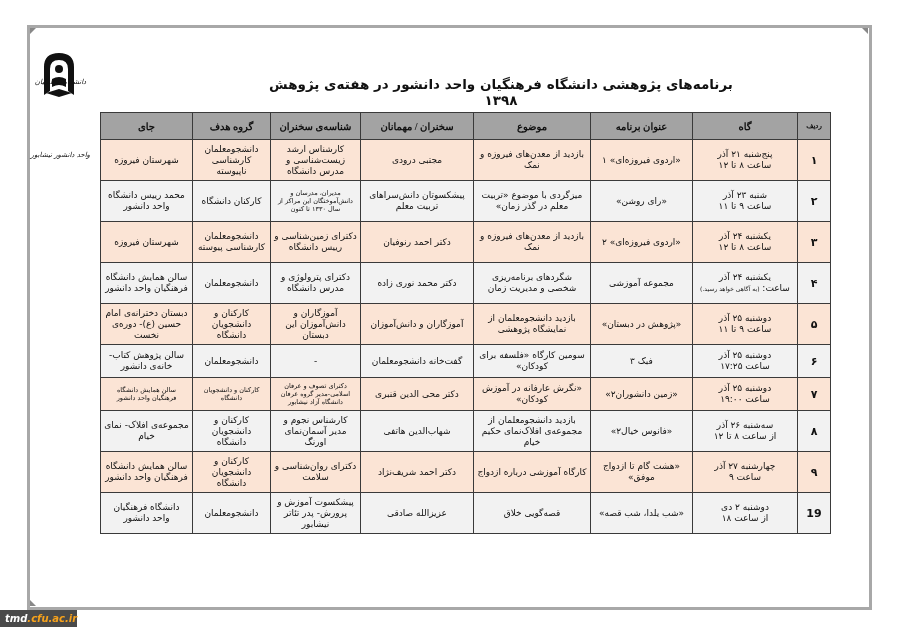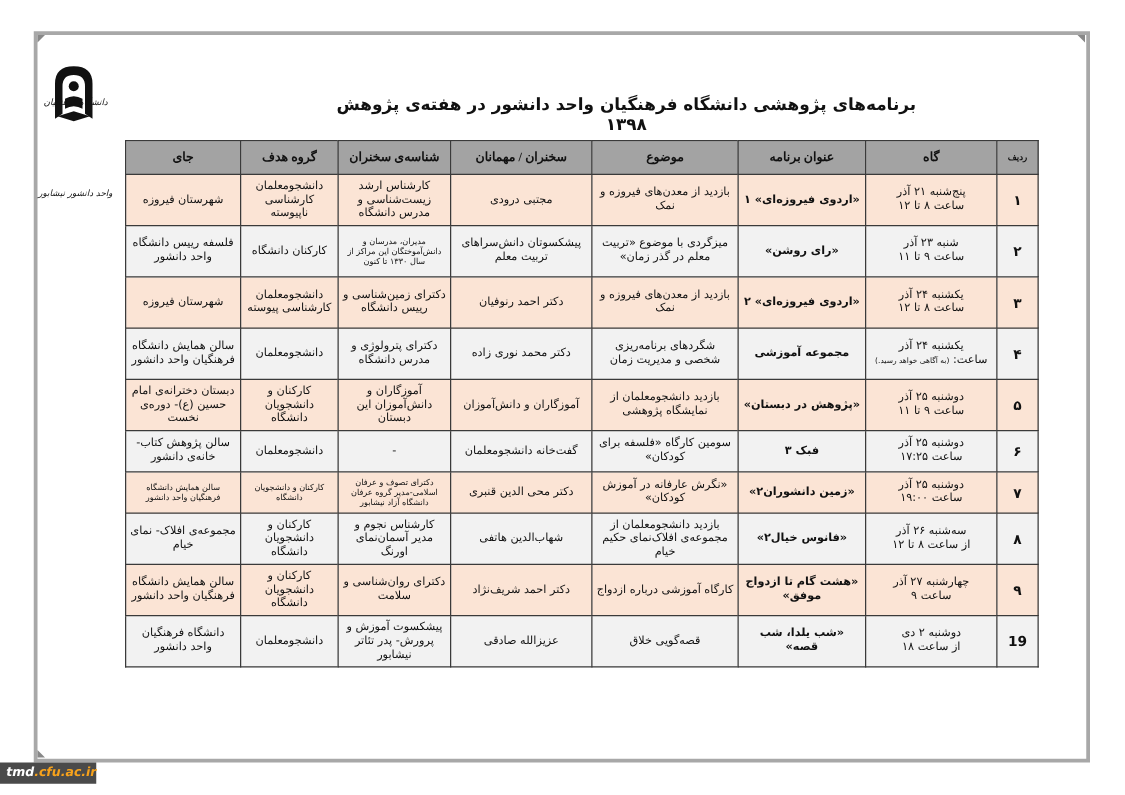--- a/index.html
+++ b/index.html
@@ -30,21 +30,21 @@
     border-collapse: collapse; direction: rtl; table-layout: fixed;
   }
   table.schedule th, table.schedule td {
     border: 1px solid #3a3a3a; text-align: center; vertical-align: middle;
     font-size: 9px; line-height: 11px; padding: 1px 3px; color: #111;
   }
   table.schedule th { background: #a3a3a3; font-weight: bold; font-size: 10px; height: 24px; font-family: Liberation Serif, serif; }
   table.schedule tr.odd td { background: #fbe4d5; }
   table.schedule tr.even td { background: #f2f2f2; }
   td.num { font-weight: bold; font-size: 11px !important; }
-  td.prog { font-weight: bold; }
+  td.prog { font-weight: normal; }
   td.small { font-size: 6.5px !important; line-height: 8px !important; }
   .ts { display: block; }
   .ts-note { font-size: 6px; }
 
   .watermark {
     position: absolute; left: 0; top: 610px; width: 77px; height: 17px; background: #4a4a4a;
     font-size: 10px; font-weight: bold; font-style: italic; line-height: 17px; padding-left: 5px; box-sizing: border-box;
   }
   .wm-a { color: #ffffff; margin-top: 24px; }
   .wm-b { color: #f7a21b; }
@@ -109,21 +109,21 @@
       <td class="num">۲</td>
       <td>
           <span class="ts">شنبه ۲۳ آذر</span>
           <span class="ts">ساعت ۹ تا ۱۱</span>
         </td>
       <td class="prog">«رای روشن»</td>
       <td>میزگردی با موضوع «تربیت معلم در گذر زمان»</td>
       <td>پیشکسوتان دانش‌سراهای تربیت معلم</td>
       <td class="small">مدیران، مدرسان و دانش‌آموختگان این مراکز از سال ۱۳۳۰ تا کنون</td>
       <td>کارکنان دانشگاه</td>
-      <td>فلسفه رییس دانشگاه واحد دانشور</td>
+      <td>محمد رییس دانشگاه واحد دانشور</td>
     </tr>
     <tr class="odd" style="height:41px">
       <td class="num">۳</td>
       <td>
           <span class="ts">یکشنبه ۲۴ آذر</span>
           <span class="ts">ساعت ۸ تا ۱۲</span>
         </td>
       <td class="prog">«اردوی فیروزه‌ای» ۲</td>
       <td>بازدید از معدن‌های فیروزه و نمک</td>
       <td>دکتر احمد رنوفیان</td>

